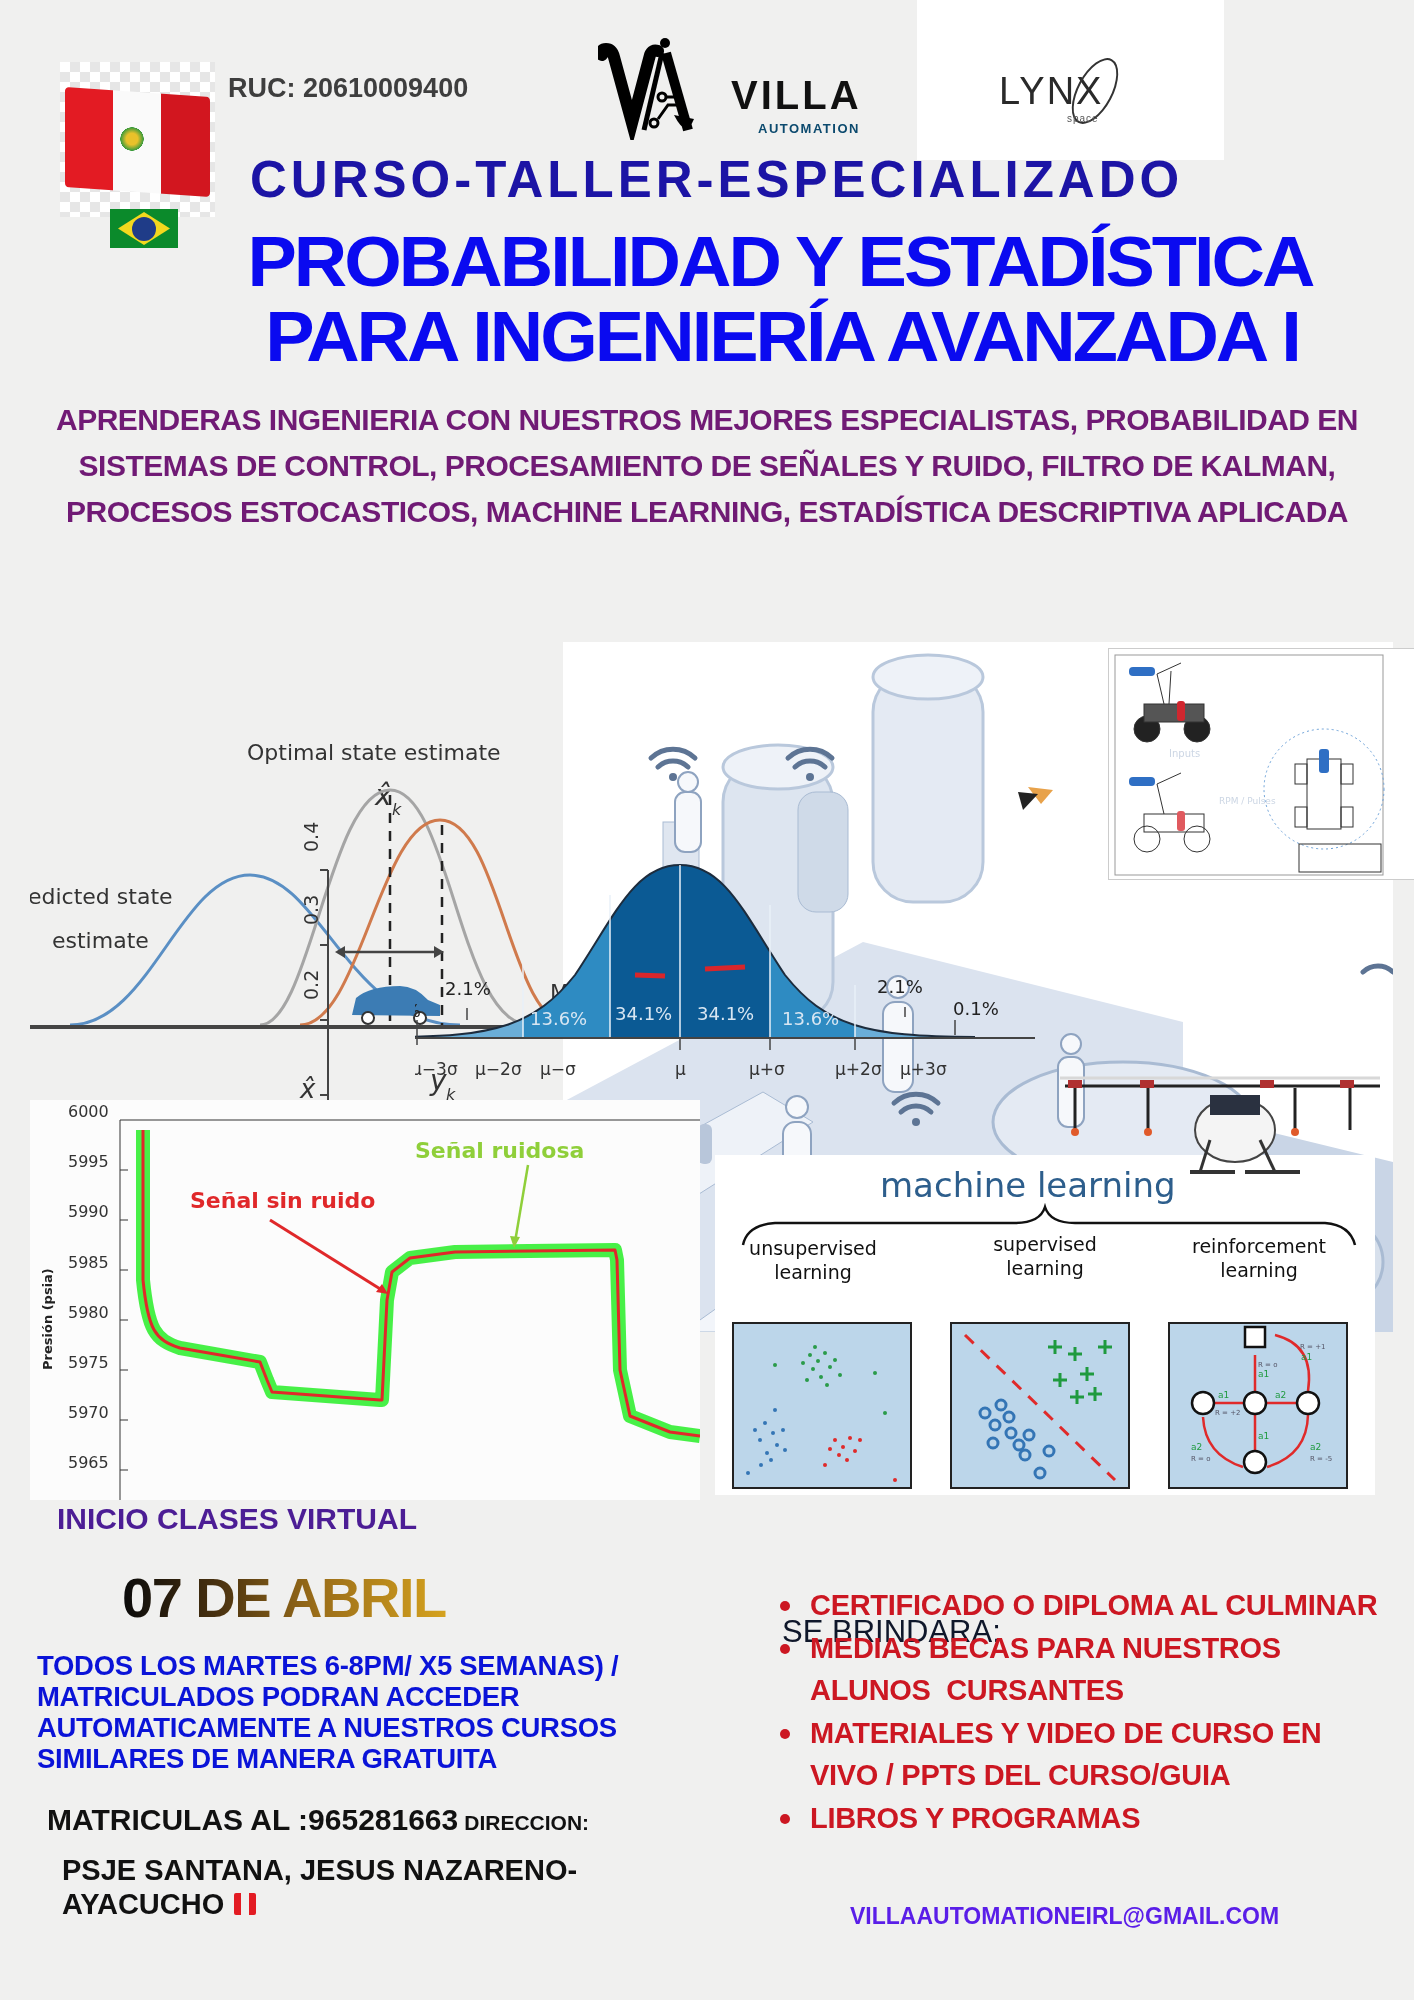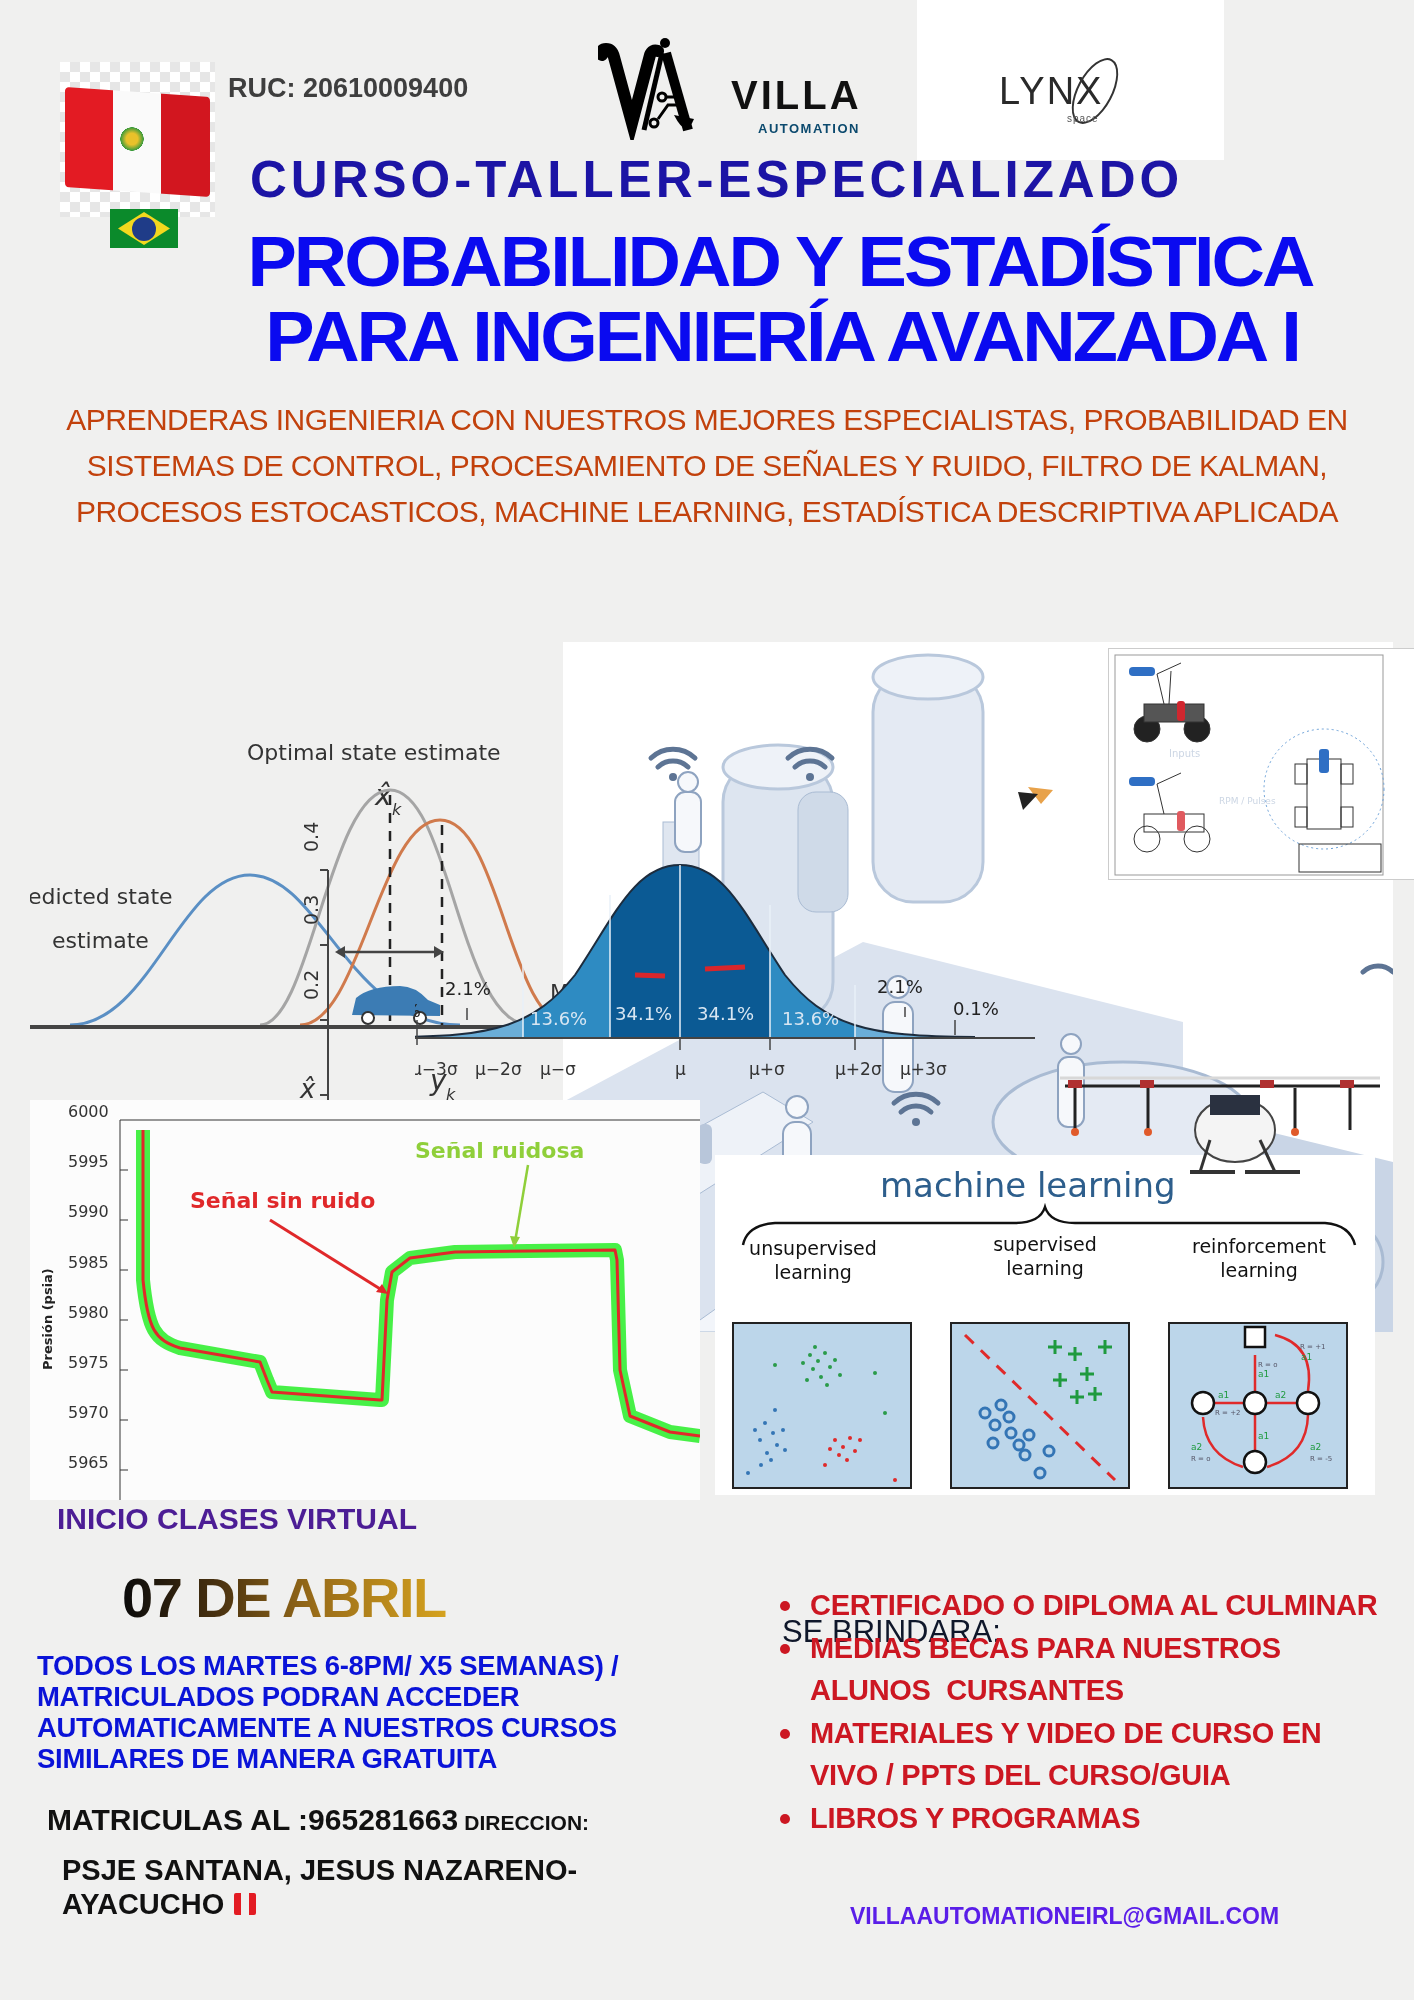--- a/index.html
+++ b/index.html
@@ -32,21 +32,21 @@
   .lynx-box { left: 917px; top: 0; width: 307px; height: 160px; background: #fff; }
   .lynx-box .word { position:absolute; left:82px; top:70px; font-size:38px; color:#2a2a2a; letter-spacing:2px; }
   .lynx-box .sub { position:absolute; left:150px; top:113px; font-size:10px; color:#555; letter-spacing:1px; }
   .lynx-box .orbit { position:absolute; left:160px; top:55px; width:36px; height:72px; border:2px solid #333; border-radius:50%; transform: rotate(28deg); }
 
   .course-type { left: 250px; top: 150px; font-size: 51px; font-weight: bold; color: #1c14a5; letter-spacing: 4px; transform: scaleX(1.0); white-space: nowrap; }
   .title { left: 200px; width: 1140px; text-align: center; font-size: 74px; font-weight: 900; color: #0a0af0; letter-spacing: -3px; white-space: nowrap; line-height: 1; transform: scaleY(0.96); }
   .title.l1 { top: 225px; left: 210px; }
   .title.l2 { top: 300px; left: 212px; }
 
-  .desc { left: 30px; width: 1354px; top: 397px; text-align: center; font-size: 30px; font-weight: normal; color: #c2410c; line-height: 46px; letter-spacing: -0.5px; }
+  .desc { left: 30px; width: 1354px; top: 397px; text-align: center; font-size: 30px; font-weight: bold; color: #701a75; line-height: 46px; letter-spacing: -0.5px; }
   .factory { left: 563px; top: 642px; width: 830px; height: 690px; background: #fff; overflow: hidden; }
   .kalman { left: 30px; top: 680px; width: 540px; height: 480px; }
   .bell { left: 415px; top: 845px; width: 620px; height: 360px; }
   .pressure { left: 30px; top: 1100px; width: 670px; height: 400px; background: #fcfcfc; }
   .ml { left: 715px; top: 1155px; width: 660px; height: 340px; background: #fff; }
   .blueprint { left: 1108px; top: 648px; width: 320px; height: 232px; background:#fff; border:1px solid #ccc; }
   .drone { left: 1060px; top: 1040px; width: 320px; height: 140px; }
 
   
   .start-label { left: 57px; top: 1502px; font-size: 30px; font-weight: bold; color: #4c1d95; }

